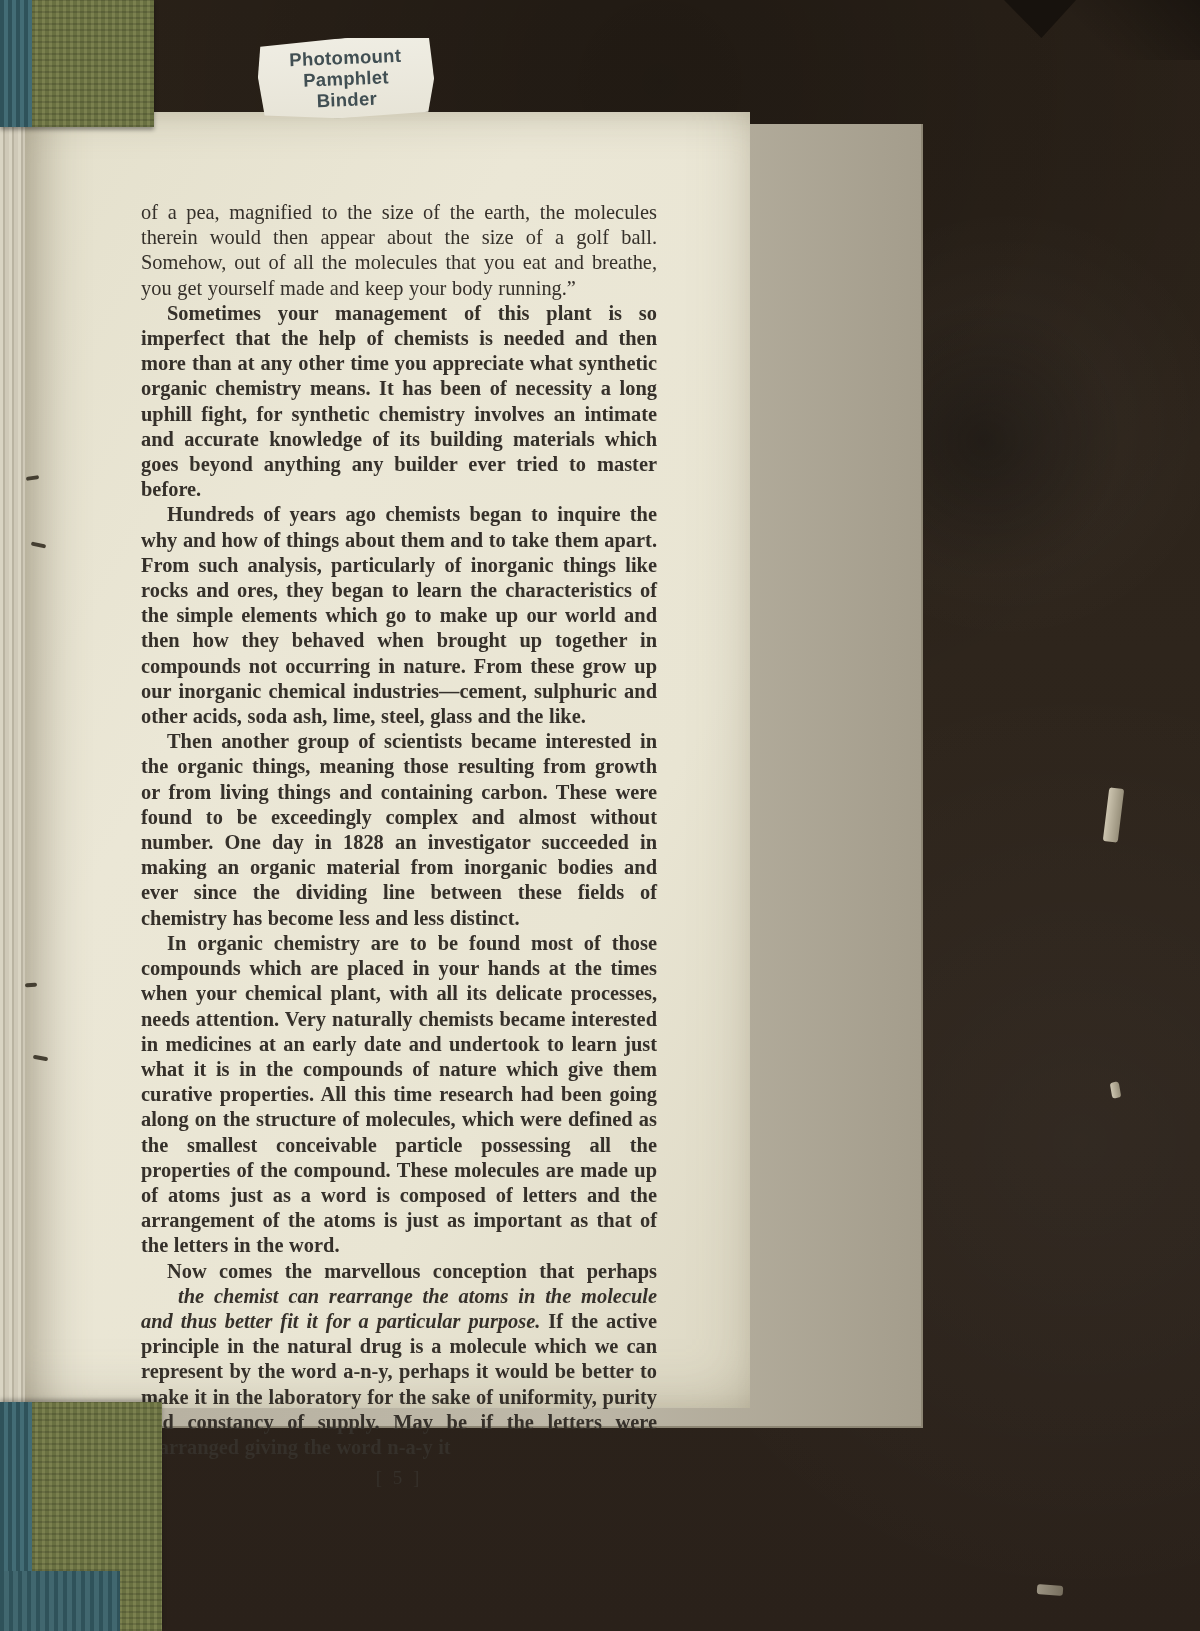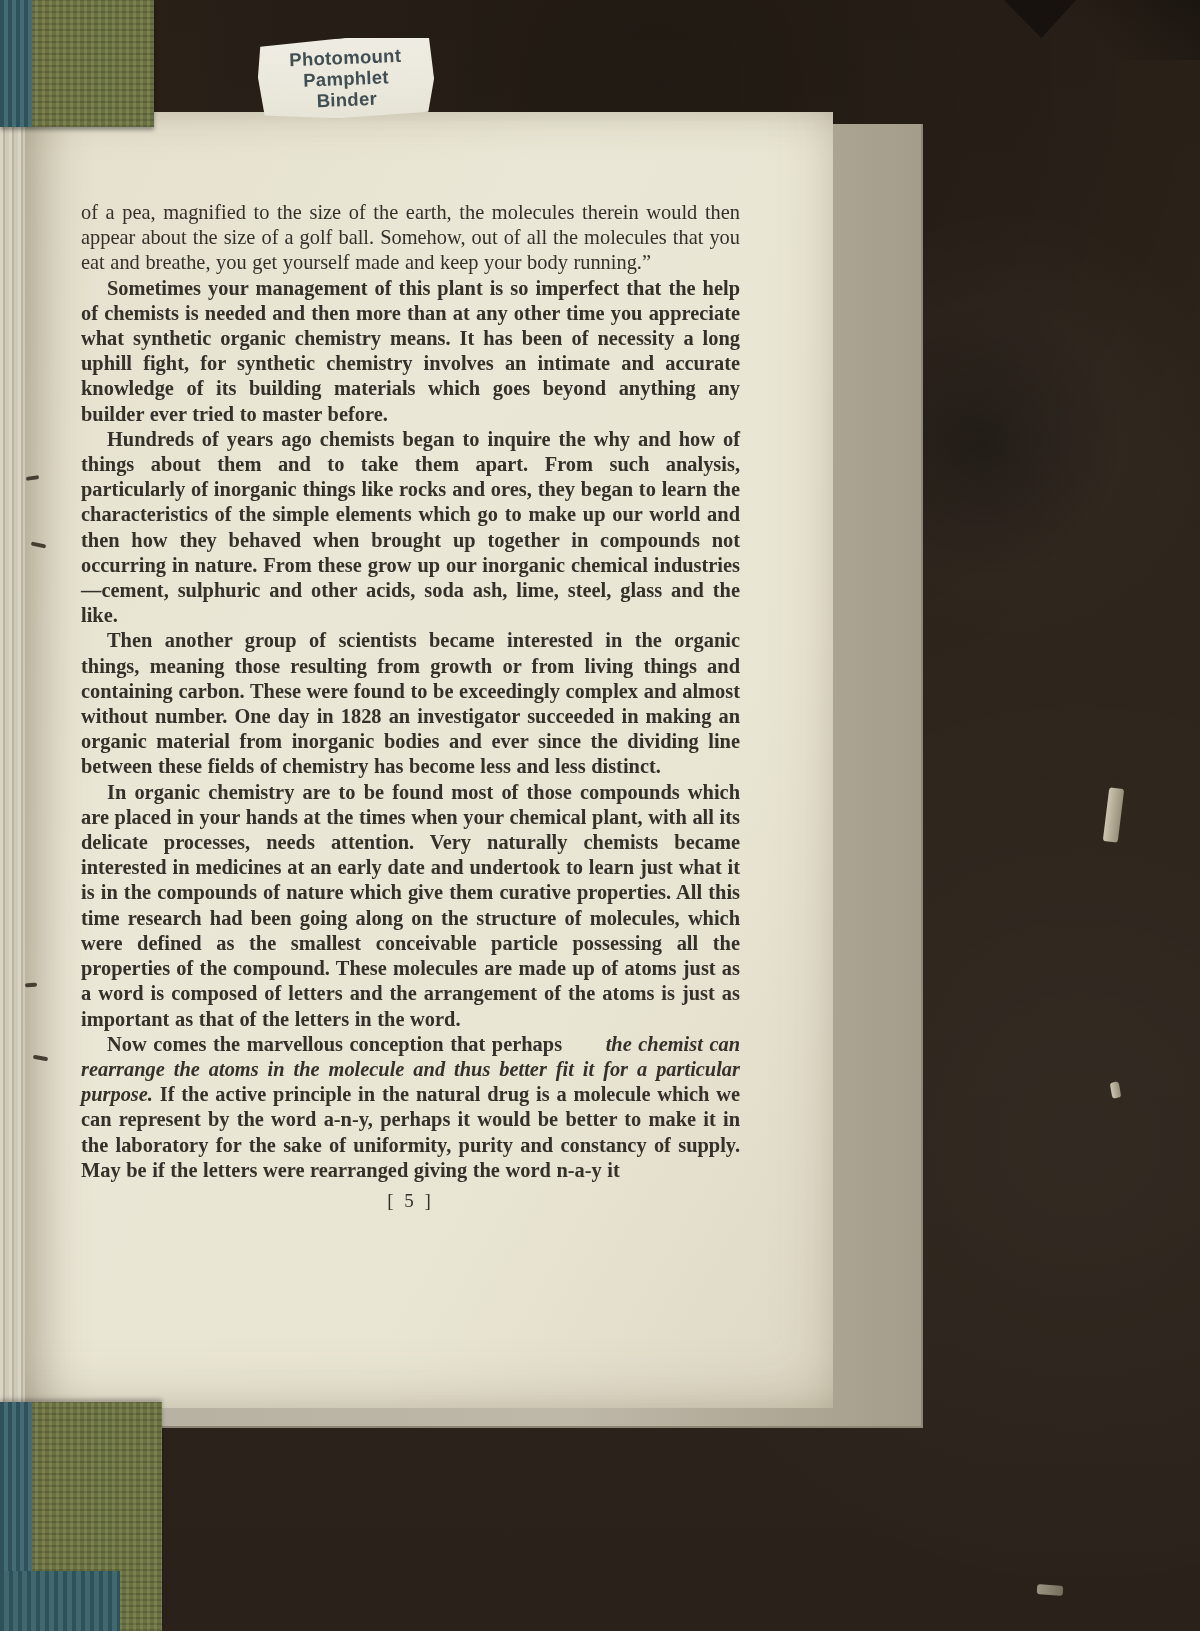--- a/index.html
+++ b/index.html
@@ -30,26 +30,26 @@
   
   .page-stack { position:absolute; left:42px; top:124px; width:881px; height:1304px;
     background:linear-gradient(90deg,#b6b0a0 0%, #beb8a8 60%, #a49d8c 100%);
     border-right:2px solid #8d8674; border-bottom:2px solid #8d8674; }
 
   
   .page-left-edges { position:absolute; left:0; top:114px; width:26px; height:1292px;
     background:repeating-linear-gradient(90deg,#d9d4c3 0 3px,#b9b3a1 3px 5px,#cfc9b8 5px 9px); }
 
   
-  .page { position:absolute; left:25px; top:112px; width:808px; height:1296px;
+  .page { position:absolute; left:25px; top:112px; width:725px; height:1296px;
     background:linear-gradient(120deg,#e4e0cc 0%, #ebe7d6 35%, #e9e5d3 70%, #ddd8c4 100%);
     box-shadow: inset 55px 0 50px -42px rgba(95,85,60,0.45),
                 inset -25px -30px 70px -45px rgba(110,100,75,0.55),
                 inset 0 35px 45px -38px rgba(110,100,75,0.35);
-    padding:88px 93px 0 56px; }
+    padding:88px 93px 0 116px; }
 
   .text-block { color:#35302a; font-size:20.4px; line-height:25.2px;
     text-align:justify; word-spacing:0.5px; }
   .text-block p { margin:0; }
   .text-block p.indent { text-indent:26px;font-weight:bold; }
   .text-block .italic { font-style:italic;margin-left:37px; }
 
   .page-number { text-align:center; margin-top:7px; color:#35302a;
     font-size:19px; letter-spacing:3px; }
 

